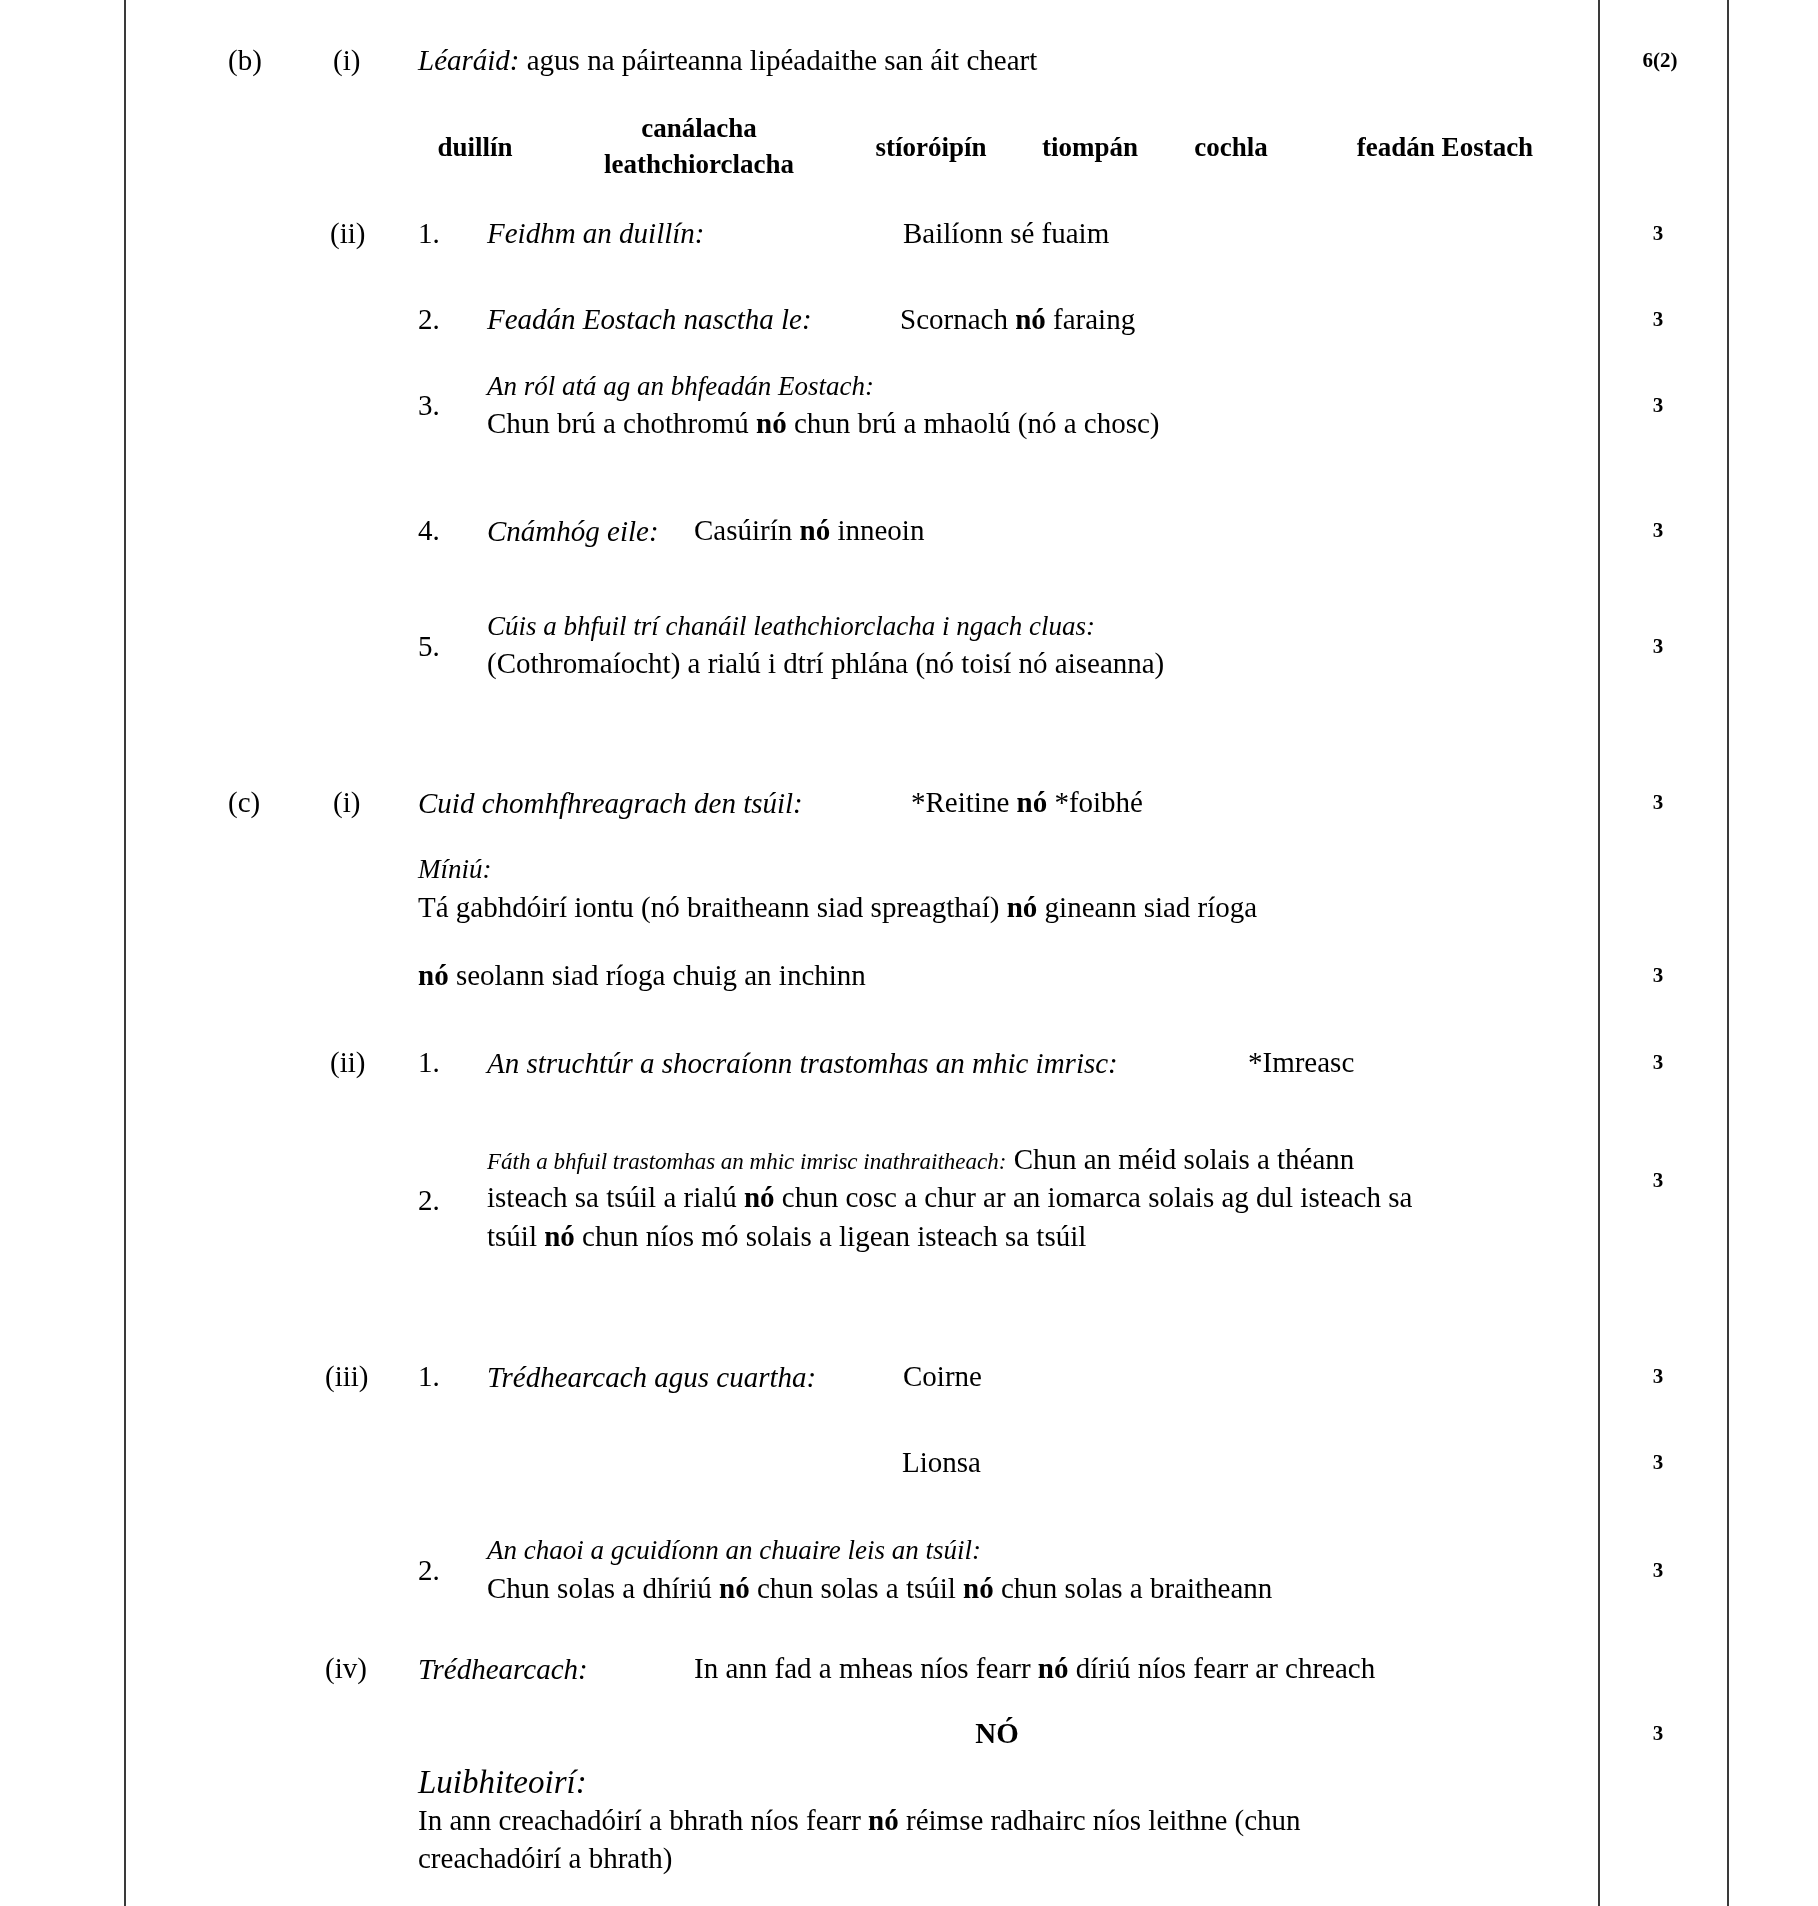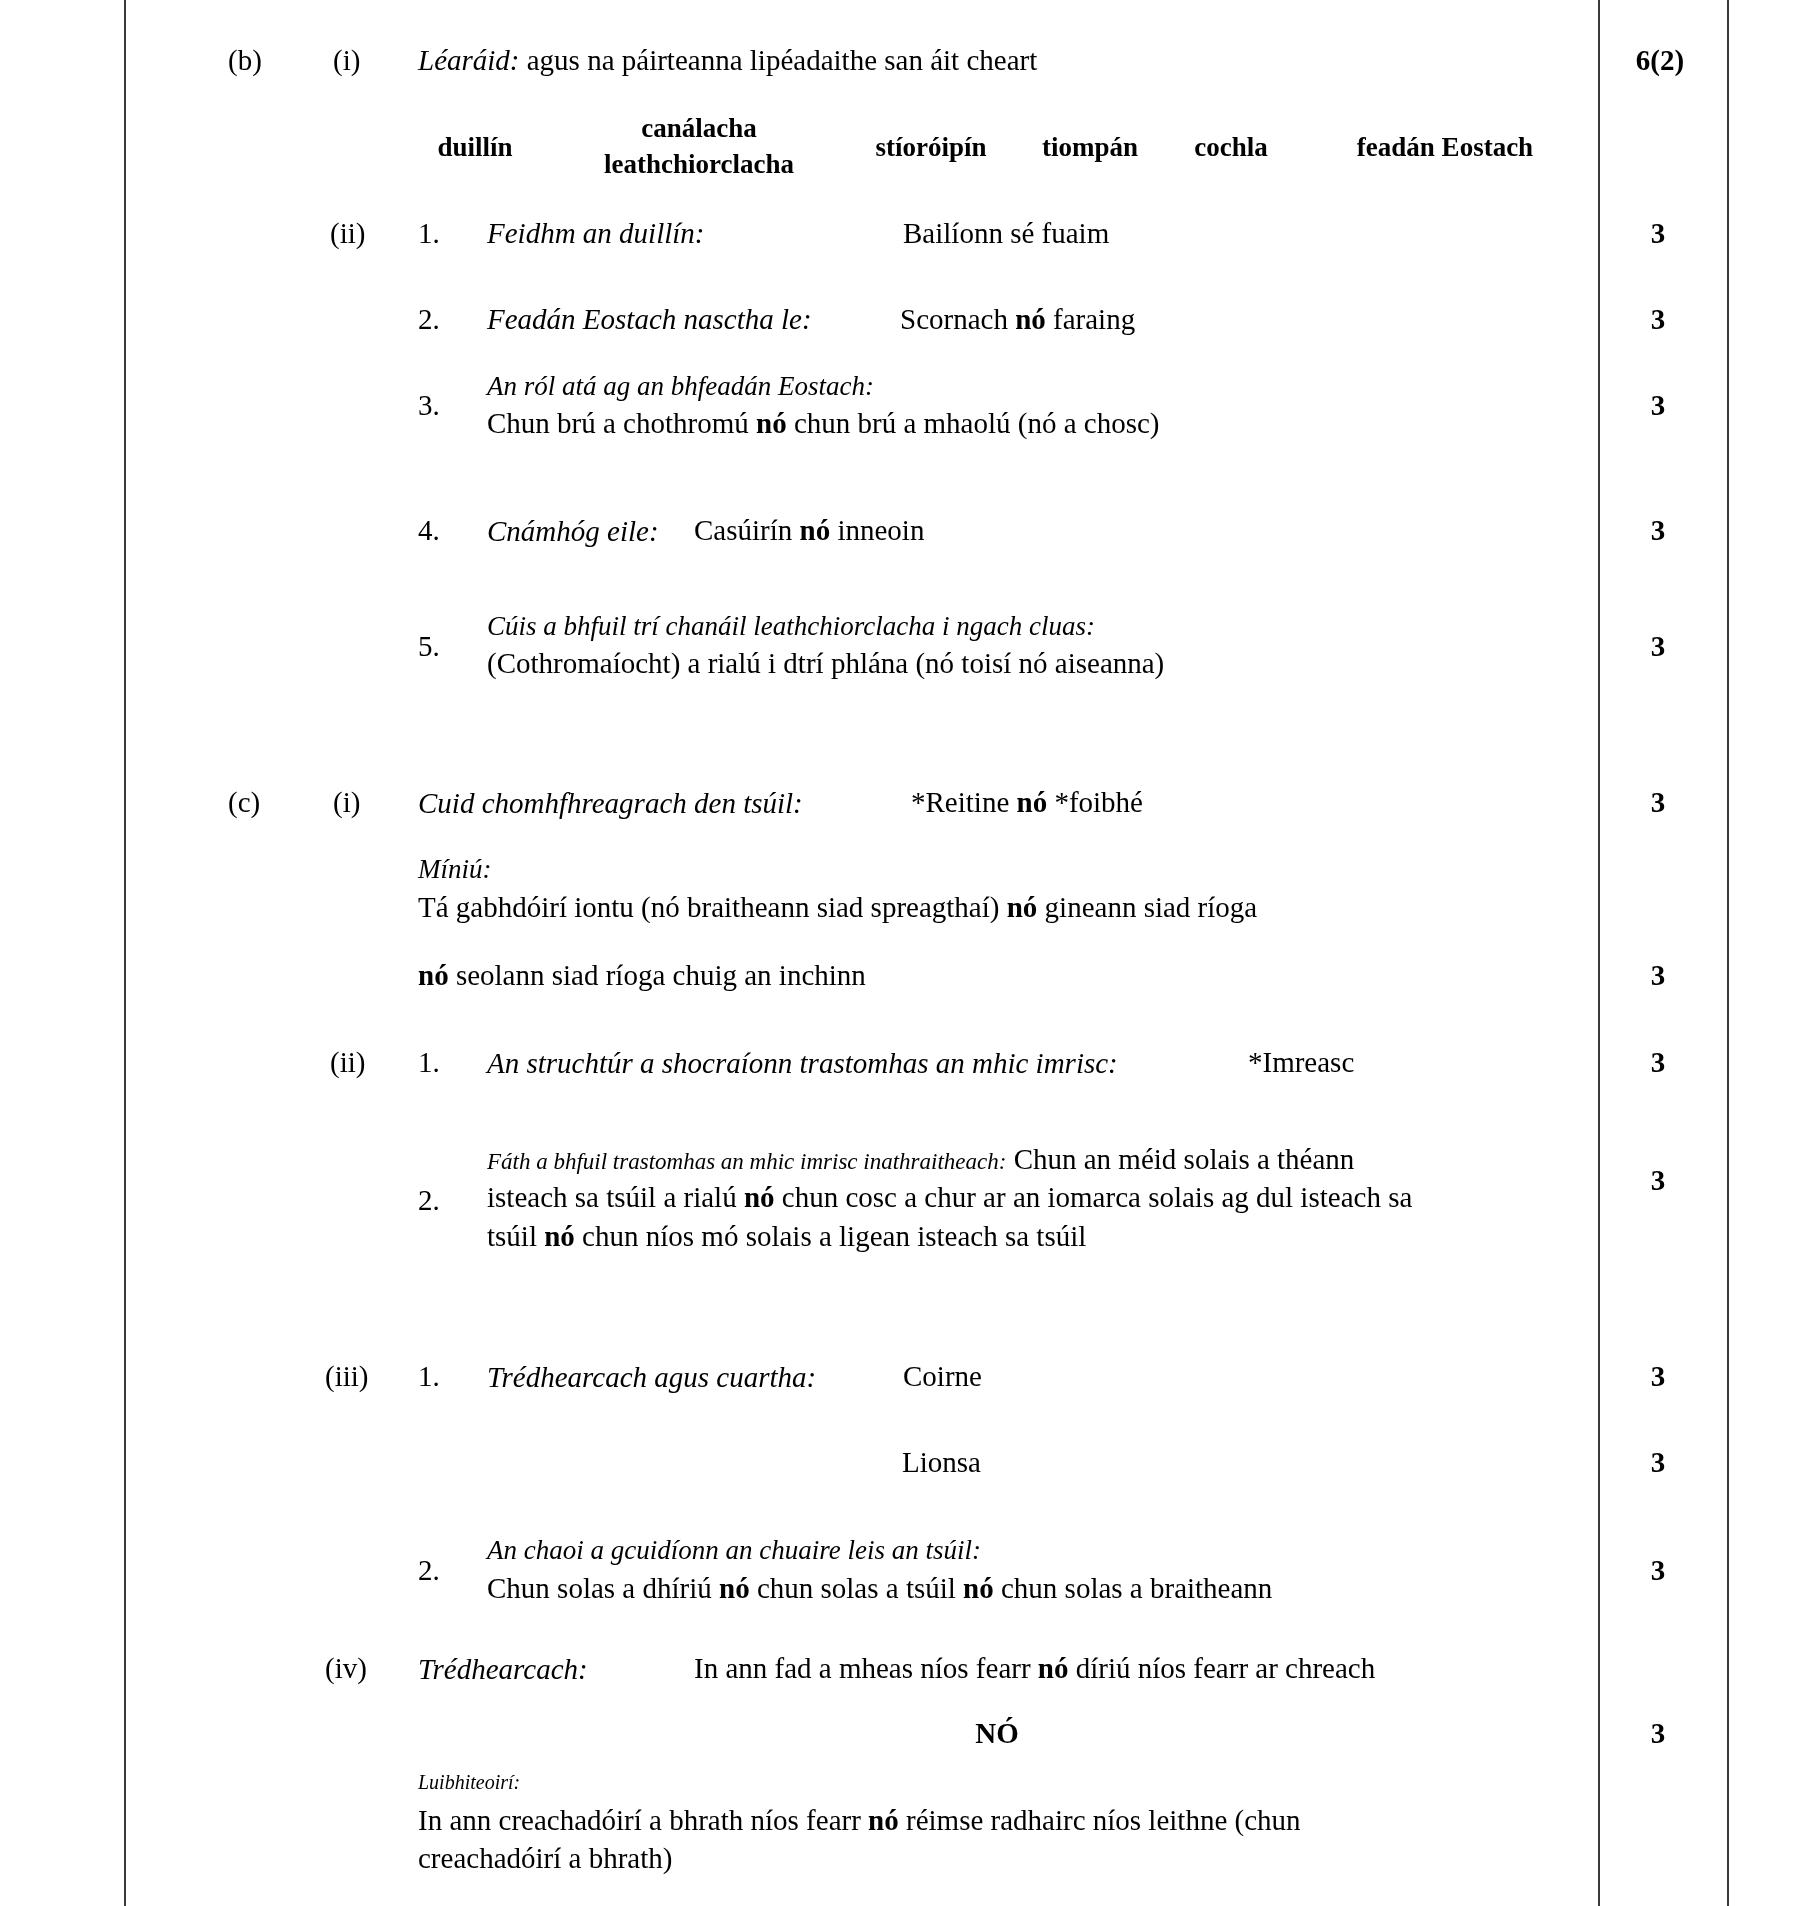--- a/index.html
+++ b/index.html
@@ -2,21 +2,21 @@
 <html><head>
 <meta charset="utf-8">
 <style>
   html, body { margin:0; padding:0; background:#ffffff; }
   body { width:1818px; height:1906px; position:relative; overflow:hidden;
          font-family:"Liberation Serif", serif; color:#000; font-size:29px; }
   .vline { position:absolute; top:0; height:1906px; width:2px; background:#3a3a3a; }
   .t { position:absolute; white-space:nowrap; line-height:1; transform:translateY(-50%); }
   .i { font-style:italic; }
   .b { font-weight:bold; }
-  .mark { position:absolute; font-weight:bold; transform:translate(-50%,-50%); line-height:1; font-size:29px; }
+  .mark { position:absolute; font-weight:bold; transform:translate(-50%,-50%); line-height:1; font-size:21px; }
   .lbl { position:absolute; font-weight:bold; text-align:center; line-height:36px; transform:translate(-50%,-50%); font-size:27px; white-space:nowrap; }
   .center { transform:translate(-50%,-50%); }
 </style>
 </head>
 <body>
 
 <div class="vline" style="left:124px"></div>
 <div class="vline" style="left:1598px"></div>
 <div class="vline" style="left:1727px"></div>
 
@@ -96,15 +96,15 @@
 <div class="t" style="left:418px; top:1570px">2.</div>
 <div class="t i" style="left:487px; top:1550px; font-size:27px">An chaoi a gcuidíonn an chuaire leis an tsúil:</div>
 <div class="t" style="left:487px; top:1588px"><span>Chun solas a dhíriú </span><span class="b">nó</span><span> chun solas a tsúil </span><span class="b">nó</span><span> chun solas a braitheann</span></div>
 <div class="mark" style="left:1658px; top:1570px">3</div>
 
 <div class="t" style="left:325px; top:1668px">(iv)</div>
 <div class="t i" style="left:418px; top:1669px">Trédhearcach:</div>
 <div class="t" style="left:694px; top:1668px"><span>In ann fad a mheas níos fearr </span><span class="b">nó</span><span> díriú níos fearr ar chreach</span></div>
 <div class="t b center" style="left:997px; top:1733px">NÓ</div>
 <div class="mark" style="left:1658px; top:1733px">3</div>
-<div class="t i" style="left:418px; top:1782px; font-size:20px">Luibhiteoirí:</div>
+<div class="t i" style="left:418px; top:1782px; font-size:33px">Luibhiteoirí:</div>
 <div class="t" style="left:418px; top:1820px"><span>In ann creachadóirí a bhrath níos fearr </span><span class="b">nó</span><span> réimse radhairc níos leithne (chun</span></div>
 <div class="t" style="left:418px; top:1858px">creachadóirí a bhrath)</div>
 
 </body></html>

